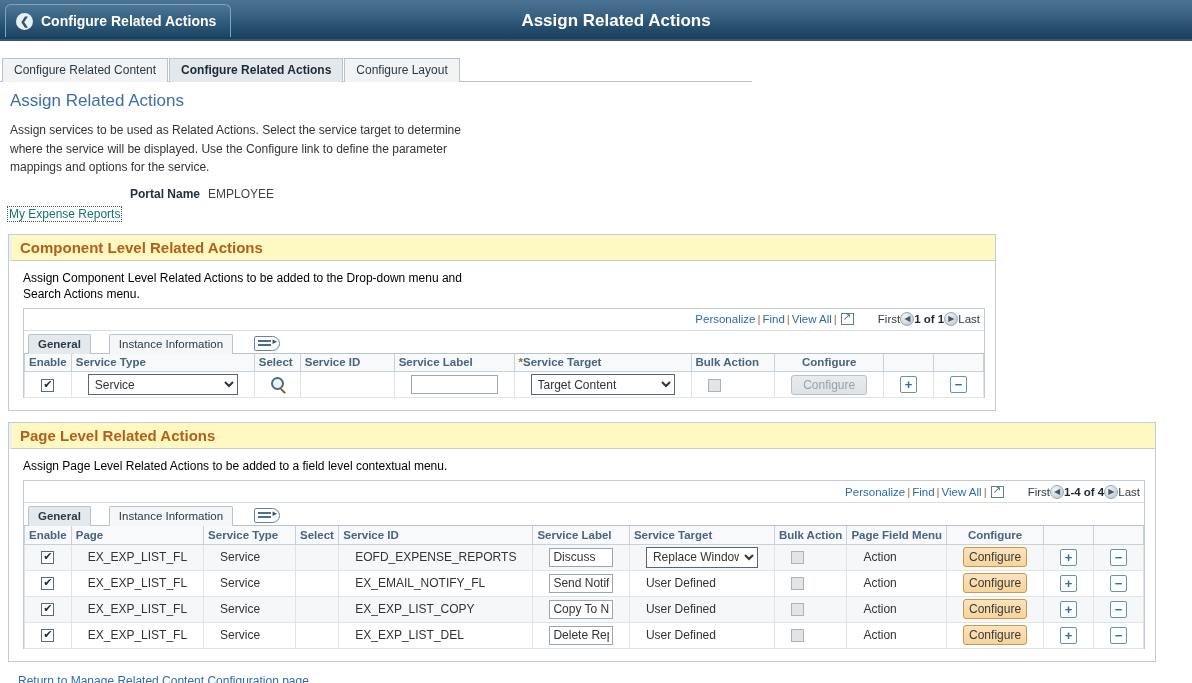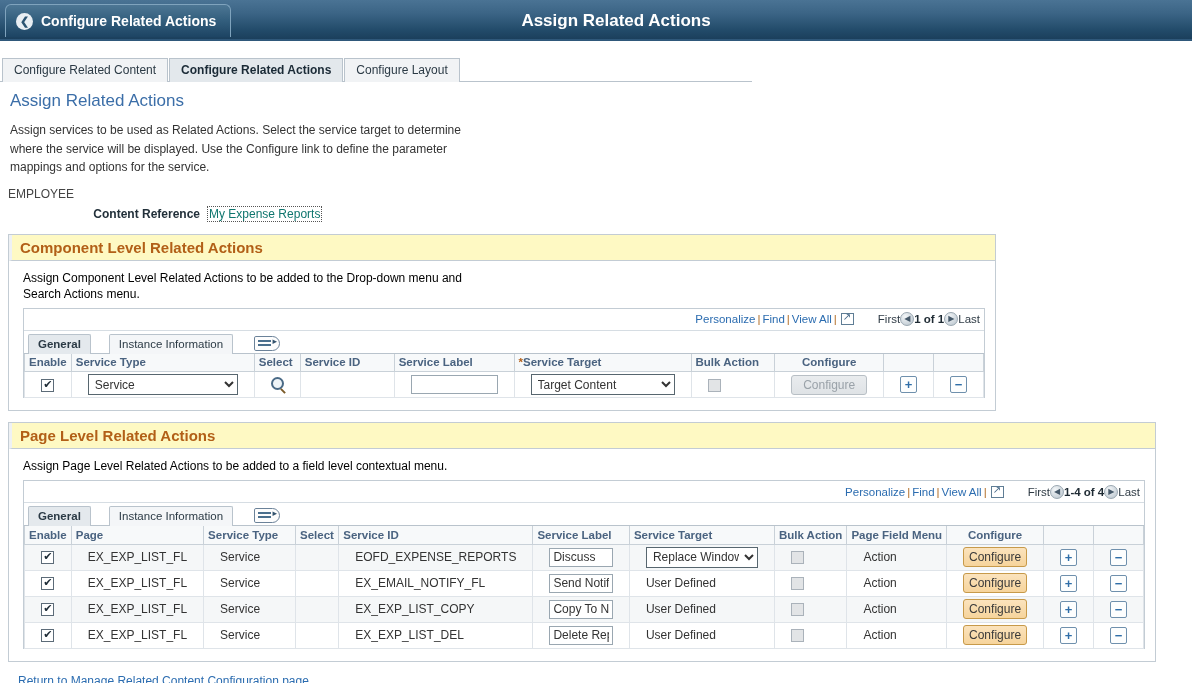--- a/index.html
+++ b/index.html
@@ -406,24 +406,24 @@
   <div class="tab">Configure Related Content</div><div class="tab active">Configure Related Actions</div><div class="tab">Configure Layout</div>
 </div>
 
 <div class="page">
 
   <div class="page-title">Assign Related Actions</div>
 
   <div class="intro">Assign services to be used as Related Actions. Select the service target to determine where the service will be displayed. Use the Configure link to define the parameter mappings and options for the service.</div>
 
   <div class="fieldrow">
+    <div class="fieldlabel">Portal Name</div>
     <div class="fieldvalue">EMPLOYEE</div>
   </div>
   <div class="fieldrow">
-    <div class="fieldlabel">Content Reference</div>
     <div class="fieldvalue"><a>My Expense Reports</a></div>
   </div>
 
   
   <div class="group" style="margin-right:188px;">
     <div class="group-header">Component Level Related Actions</div>
     <div class="group-body">
       <div class="group-desc" style="max-width:460px;">Assign Component Level Related Actions to be added to the Drop-down menu and Search Actions menu.</div>
 
       <div class="grid-wrap">

